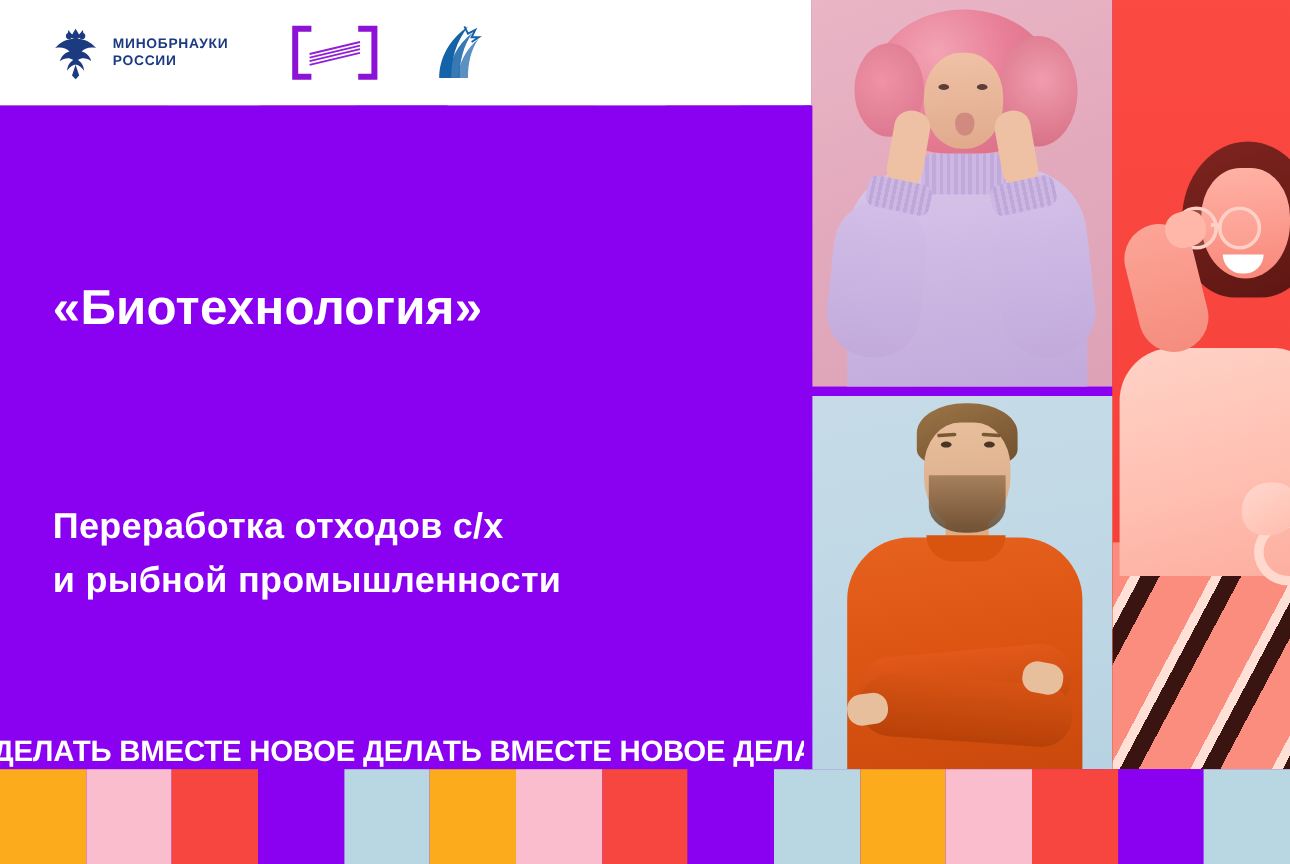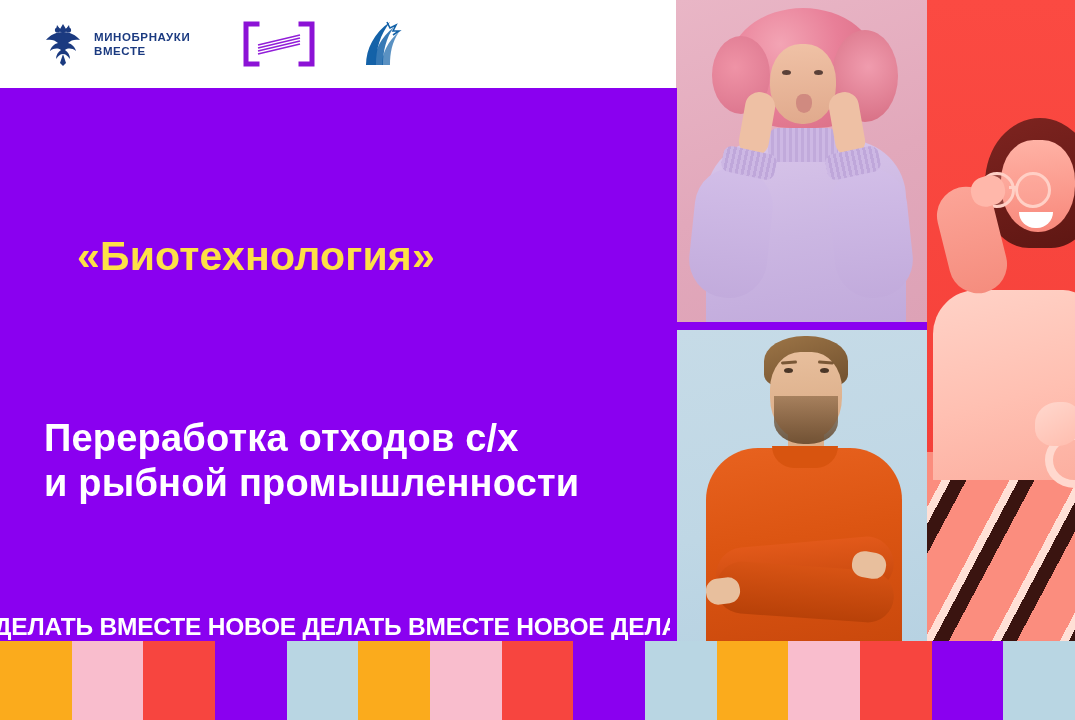--- a/index.html
+++ b/index.html
@@ -45,25 +45,25 @@
 
   
   .purple-panel{
     position:absolute;left:0;top:88px;width:676px;height:553px;background:#8a00f0;
   }
   .title-block{position:absolute;left:44px;top:140px;width:610px;}
   .title-line1{
     color:#ffffff;font-size:41px;font-weight:400;line-height:50px;letter-spacing:.2px;
   }
   .title-line2{
-    color:#fde047;font-size:41px;font-weight:bold;line-height:56px;letter-spacing:.2px;margin-left:33px;
+    color:#ffffff;font-size:41px;font-weight:bold;line-height:56px;letter-spacing:.2px;
   }
   .subtitle-block{position:absolute;left:44px;top:328px;width:610px;}
   .sub-line{
-    color:#ffffff;font-size:38px;font-weight:bold;line-height:45px;letter-spacing:.2px;
+    color:#ffffff;font-size:30px;font-weight:bold;line-height:45px;letter-spacing:.2px;
   }
 
   
   .marquee{
     position:absolute;left:0;top:613px;width:676px;height:28px;
     background:#8a00f0;overflow:hidden;display:flex;align-items:center;
   }
   .marquee-text{
     color:#ffffff;font-size:24.5px;font-weight:bold;white-space:nowrap;
     letter-spacing:-.2px;margin-left:-6px;
@@ -191,21 +191,21 @@
               <circle cx="15.5" cy="9" r="2.6"></circle>
               <circle cx="26.5" cy="9" r="2.6"></circle>
               <path d="M21 11 C14 11 8 14 4 19 C9 18 13 19 16 22 C12 23 9 26 8 30 C12 27 16 27 19 29 C16 31 14 34 14 38 C17 34 19 33 21 33 C23 33 25 34 28 38 C28 34 26 31 23 29 C26 27 30 27 34 30 C33 26 30 23 26 22 C29 19 33 18 38 19 C34 14 28 11 21 11 Z"></path>
               <path d="M21 33 L18 42 L21 45 L24 42 Z"></path>
               <rect x="19.5" y="13" width="3" height="9" rx="1.4"></rect>
             </g>
           </svg>
         </span>
         <span class="minobr-text">
           <div>МИНОБРНАУКИ</div>
-          <div>ВМЕСТЕ</div>
+          <div>РОССИИ</div>
         </span>
       </div>
 
       <div class="logo logo-bracket">
         <svg viewBox="0 0 78 52" width="78" height="52" aria-hidden="true">
           <g stroke="#8c12d6" stroke-width="5" fill="none" stroke-linecap="square">
             <path d="M17 6 L6 6 L6 46 L17 46"></path>
             <path d="M61 6 L72 6 L72 46 L61 46"></path>
           </g>
           <g stroke="#8c12d6" stroke-width="1.5" opacity=".95">

